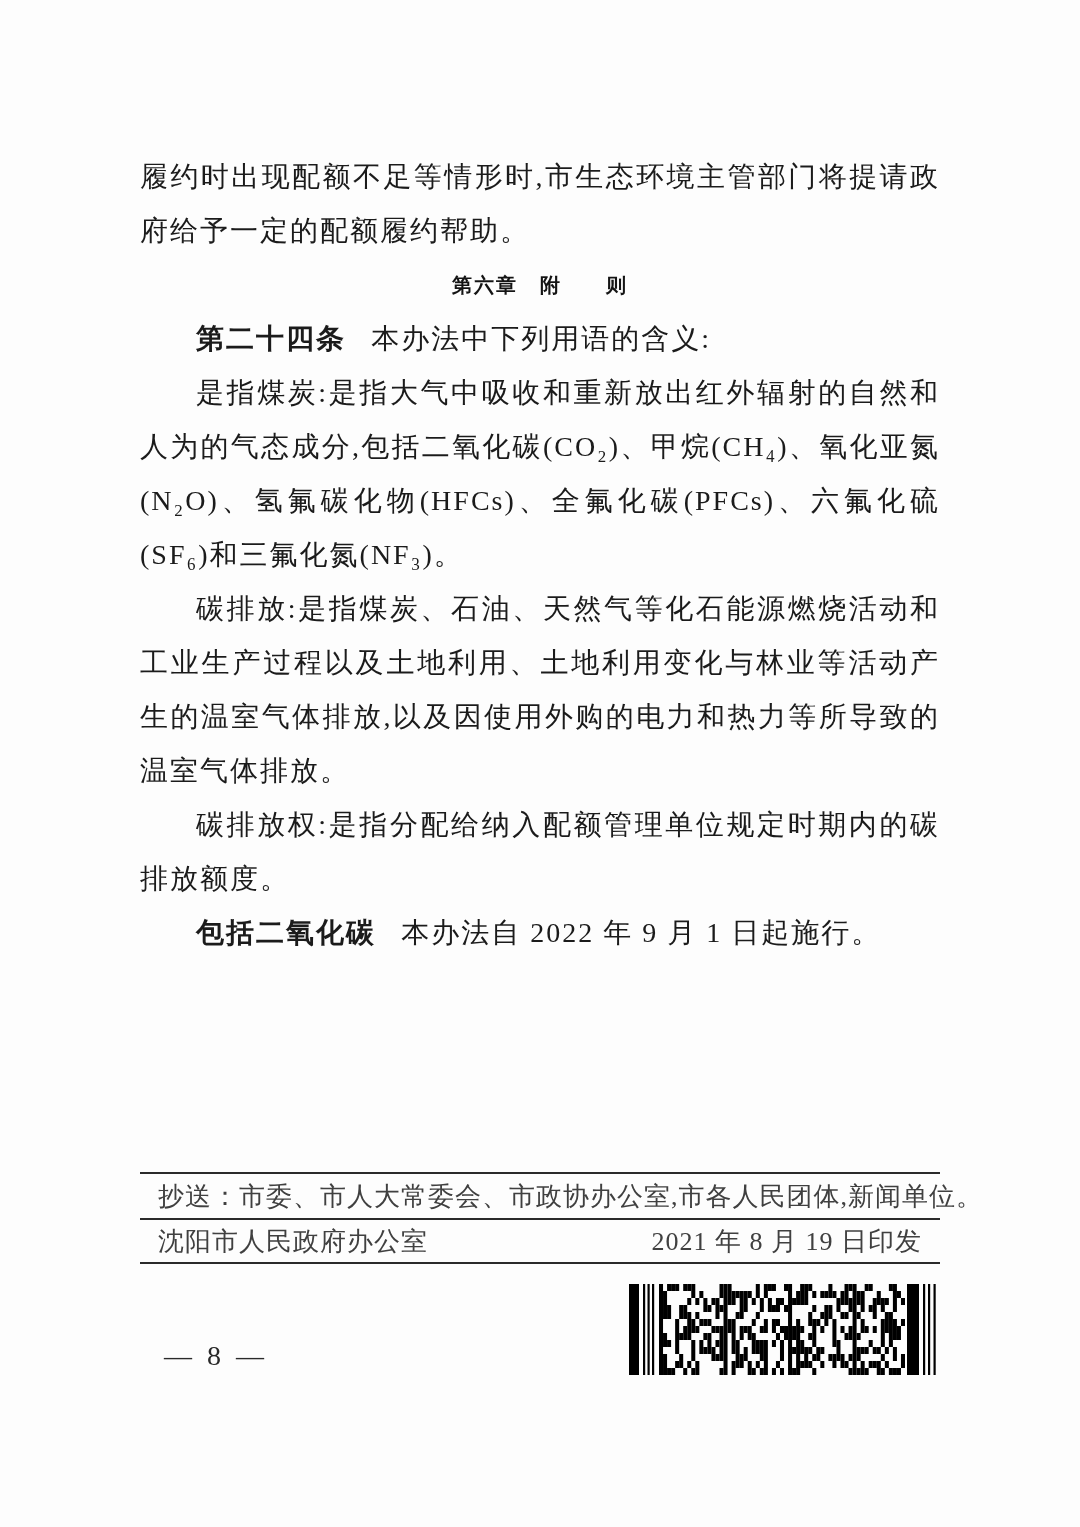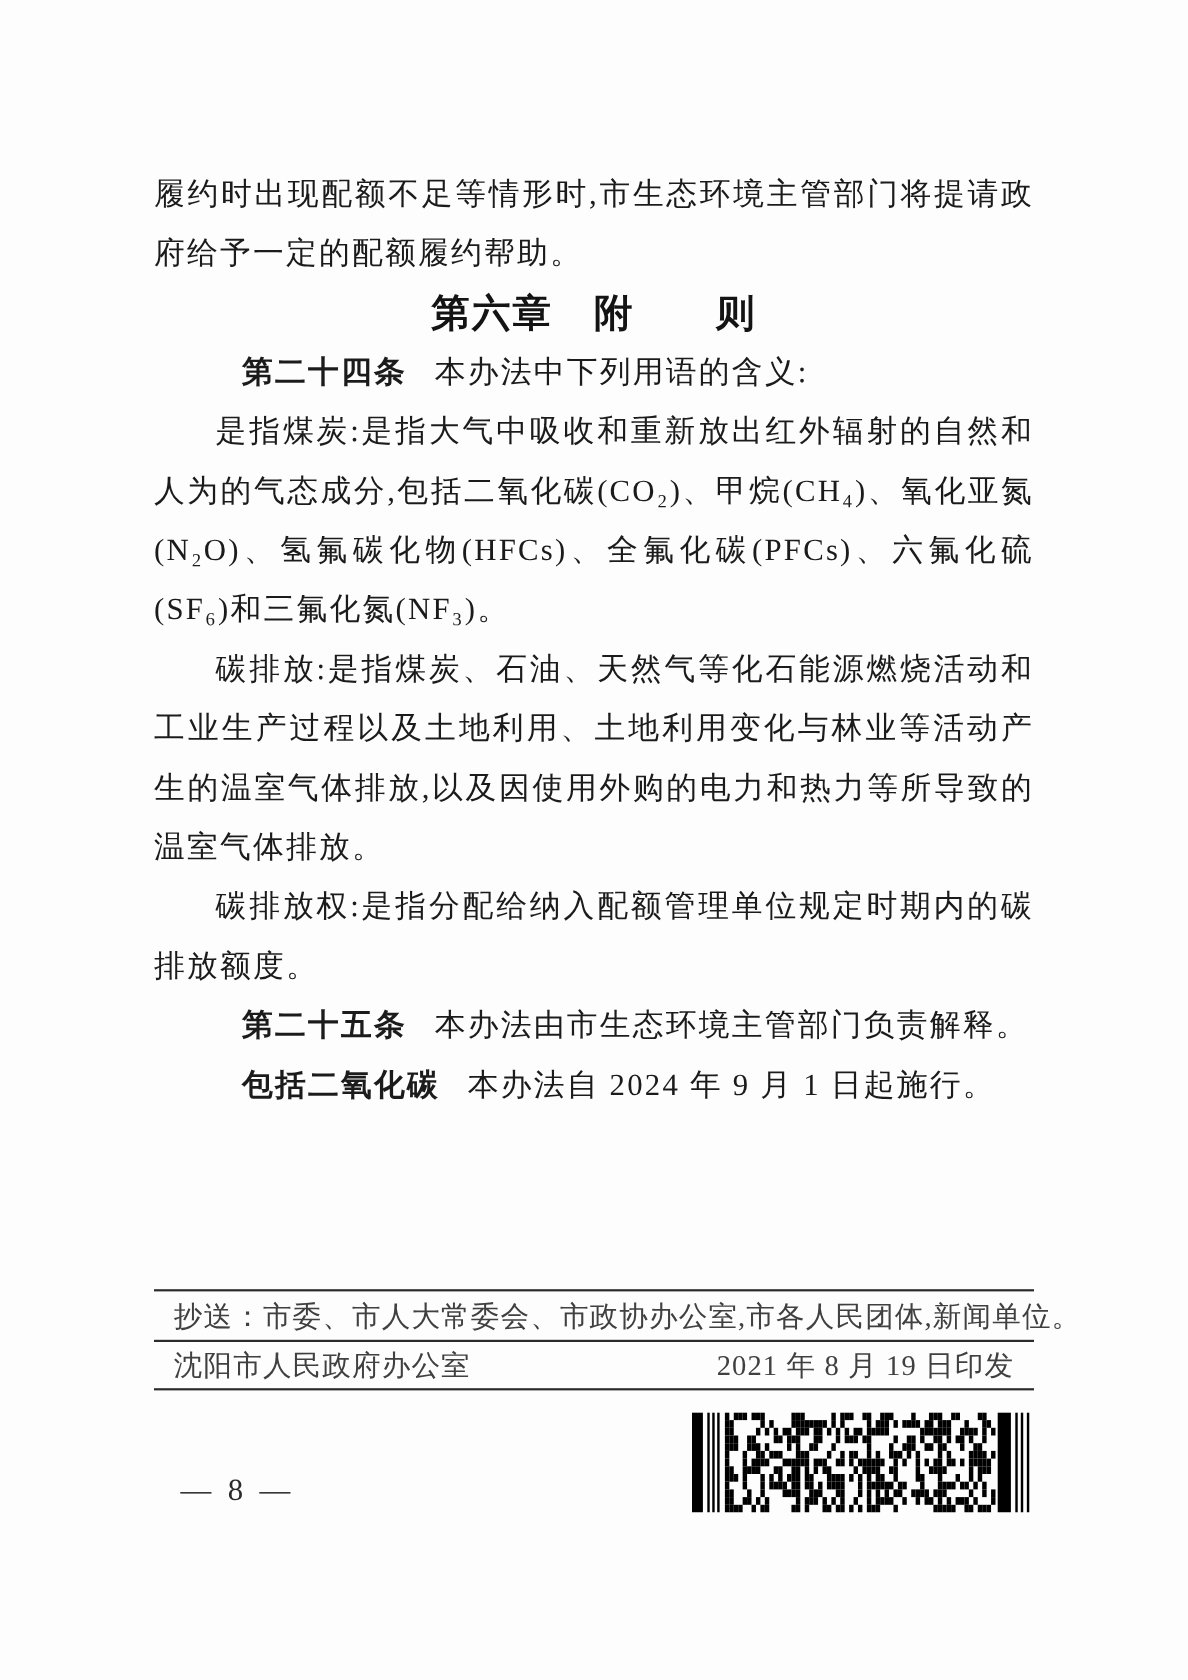--- a/index.html
+++ b/index.html
@@ -28,25 +28,24 @@
     line-height: 54px;
     letter-spacing: 2px;
     text-align: justify;
     color: #1b1b1b;
   }
   .para.indent { text-indent: 2em; }
 
   .lead {
     font-weight: bold;
     margin-right: 0.9em;
-    margin-left: 24px;
   }
 
   .chapter {
-    font-size: 35px;
+    font-size: 20px;
     font-weight: bold;
     line-height: 54px;
     text-align: center;
     letter-spacing: 2px;
     color: #141414;
   }
 
   
   .footer {
     position: absolute;
@@ -109,23 +108,22 @@
     <h2 class="chapter">第六章　附　　则</h2>
 
     <p class="para indent"><span class="lead">第二十四条</span><span>本办法中下列用语的含义:</span></p>
 
     <p class="para indent">是指煤炭:是指大气中吸收和重新放出红外辐射的自然和人为的气态成分,包括二氧化碳(CO₂)、甲烷(CH₄)、氧化亚氮(N₂O)、氢氟碳化物(HFCs)、全氟化碳(PFCs)、六氟化硫(SF₆)和三氟化氮(NF₃)。</p>
 
     <p class="para indent">碳排放:是指煤炭、石油、天然气等化石能源燃烧活动和工业生产过程以及土地利用、土地利用变化与林业等活动产生的温室气体排放,以及因使用外购的电力和热力等所导致的温室气体排放。</p>
 
     <p class="para indent">碳排放权:是指分配给纳入配额管理单位规定时期内的碳排放额度。</p>
 
-    <p class="para indent"><span class="lead">第二十五条</span><span>本办法由市生态环境主管部门负责解释。</span></p>
-
-    <p class="para indent"><span class="lead">包括二氧化碳</span><span>本办法自 2024 年 9 月 1 日起施行。</span></p>
+
+    <p class="para indent"><span class="lead">包括二氧化碳</span><span>本办法自 2022 年 9 月 1 日起施行。</span></p>
 
   </div>
 
   <div class="footer">
     <div class="cc-row">
       <span>抄送：市委、市人大常委会、市政协办公室,市各人民团体,新闻单位。</span>
     </div>
     <div class="issuer-row">
       <span>沈阳市人民政府办公室</span>
       <span>2021 年 8 月 19 日印发</span>

